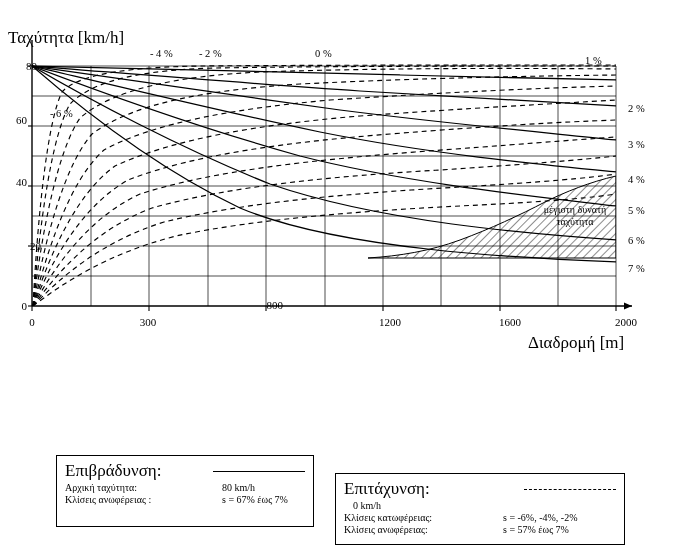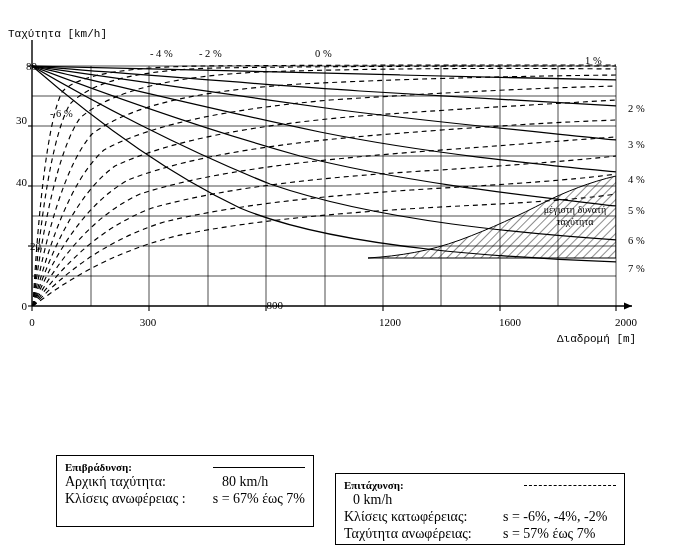--- a/index.html
+++ b/index.html
@@ -29,27 +29,27 @@
     width: 676px;
     height: 400px;
   }
   #chart-svg {
     position: absolute;
     left: 0; top: 0;
   }
 
   .axis-title {
     position: absolute;
-    font-family: Liberation Mono, monospace;
-    font-size: 11px;
+    font-family: Liberation Serif, serif;
+    font-size: 17px;
     white-space: nowrap;
     text-align: right;
   }
   #y-axis-title { left: 8px; top: 28px; }
-  #x-axis-title { left: 557px; top: 333px; }
+  #x-axis-title { left: 528px; top: 333px; }
 
   .tick-label {
     position: absolute;
     font-family: "Liberation Serif", serif;
     font-size: 11px;
     text-align: center;
     white-space: nowrap;
   }
   .ytick {
     text-align: right;
@@ -77,28 +77,28 @@
     position: absolute;
     border: 1.2px solid #000;
     background: #fff;
     box-sizing: border-box;
     padding: 5px 8px 6px 8px;
   }
   #legend-decel { left: 56px; top: 455px; width: 258px; height: 72px; }
   #legend-accel { left: 335px; top: 473px; width: 290px; height: 72px; }
 
   .legend-title {
-    font-weight: bold;
-    font-size: 11px;
+    font-weight: normal;
+    font-size: 17px;
     font-family: "Liberation Serif", serif;
   }
   .legend-row {
     display: flex;
     align-items: baseline;
-    font-size: 14px;
+    font-size: 10px;
     font-family: "Liberation Serif", serif;
     margin-top: 1px;
   }
   .legend-row .lbl { white-space: nowrap; }
   .legend-row .val { white-space: nowrap; margin-left: 9px; }
   .legend-head {
     display: flex;
     align-items: center;
     justify-content: space-between;
   }
@@ -126,21 +126,21 @@
 <body>
 
 <div id="root">
 
   <div id="chart-wrap">
 
     <div class="axis-title" id="y-axis-title">Ταχύτητα [km/h]</div>
     <div class="axis-title" id="x-axis-title">Διαδρομή [m]</div>
 
     <div class="tick-label ytick" style="left:15px; top:60px;text-align:right;">80</div>
-    <div class="tick-label ytick" style="left:5px; top:114px;">30</div>
+    <div class="tick-label ytick" style="left:5px; top:114px;">60</div>
     <div class="tick-label ytick" style="left:5px; top:176px;">40</div>
     <div class="tick-label ytick" style="left:19px; top:240px;">20</div>
     <div class="tick-label ytick" style="left:5px; top:300px;">0</div>
 
     <div class="tick-label" style="left:22px;  top:316px; width:20px;">0</div>
     <div class="tick-label" style="left:133px; top:316px; width:30px;">300</div>
     <div class="tick-label" style="left:253px; top:299px; width:30px;text-align:right;">800</div>
     <div class="tick-label" style="left:373px; top:316px; width:34px;">1200</div>
     <div class="tick-label" style="left:493px; top:316px; width:34px;">1600</div>
     <div class="tick-label" style="left:609px; top:316px; width:34px;">2000</div>
@@ -267,18 +267,18 @@
       <span class="sample dashed"></span>
     </div>
     <div class="legend-row">
       <span class="val">0 km/h</span>
     </div>
     <div class="legend-row">
       <span class="lbl">Κλίσεις κατωφέρειας:</span>
       <span class="val">s = -6%, -4%, -2%</span>
     </div>
     <div class="legend-row">
-      <span class="lbl">Ταχύτητα ανωφέρειας:</span>
+      <span class="lbl">Κλίσεις ανωφέρειας:</span>
       <span class="val">s = 57% έως 7%</span>
     </div>
   </div>
 
 </div>
 
 </body></html>

